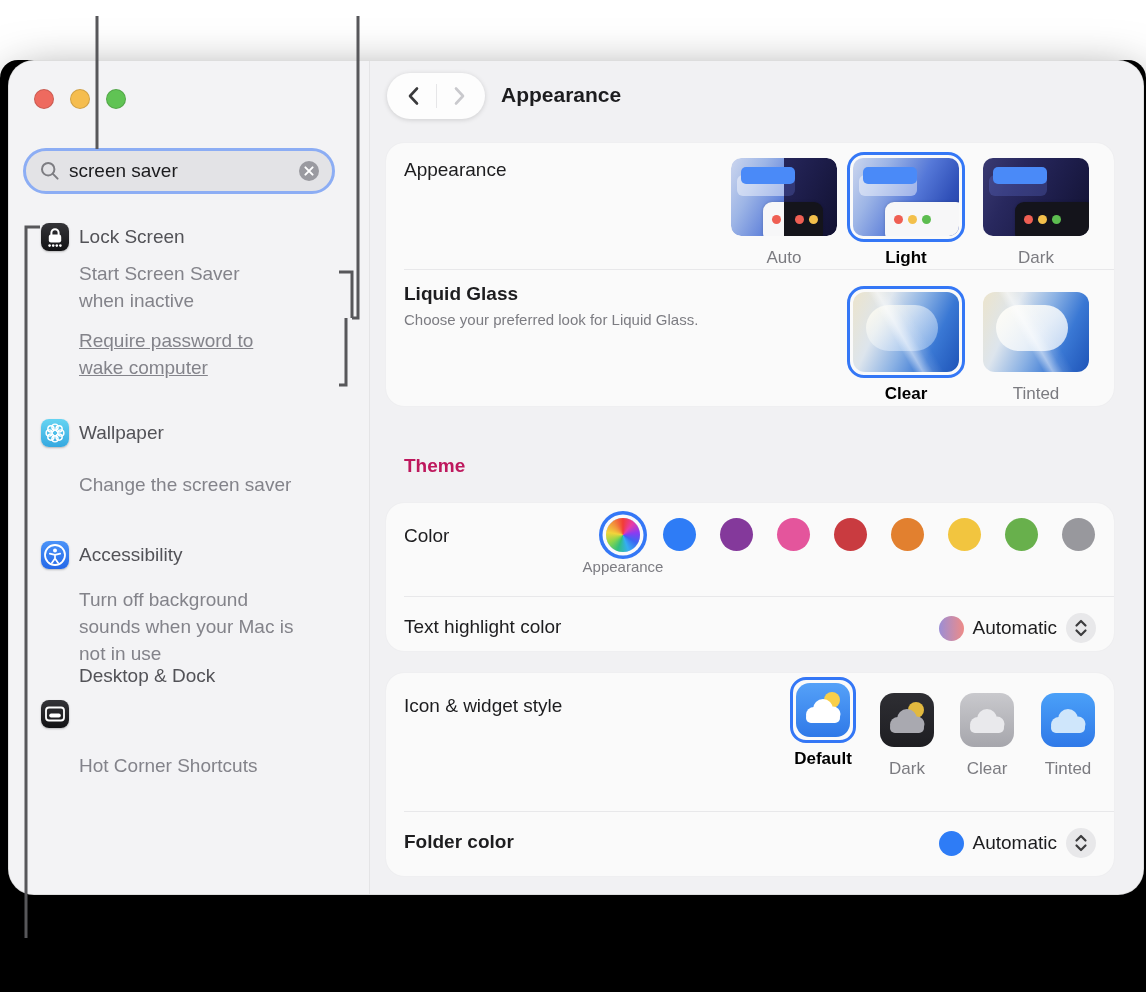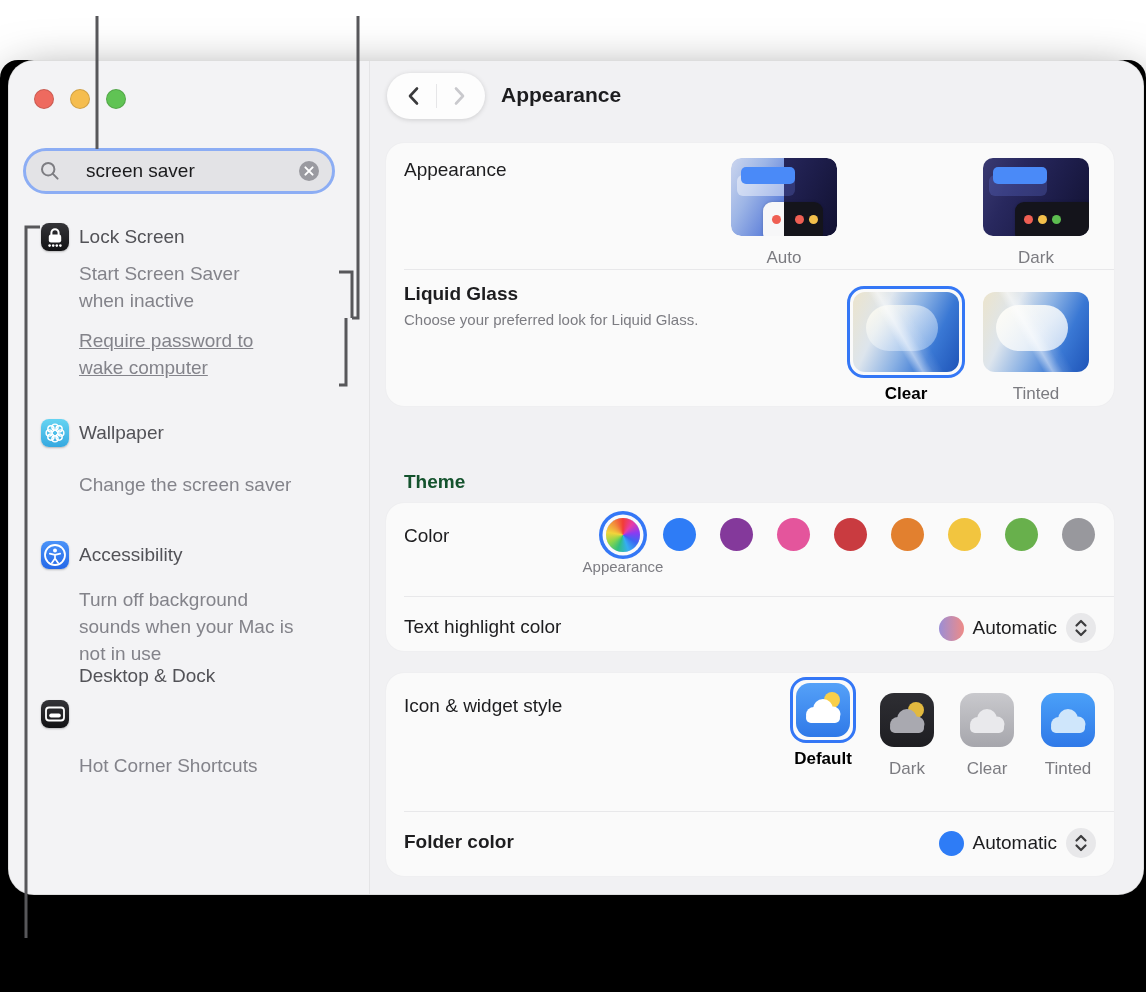--- a/index.html
+++ b/index.html
@@ -29,21 +29,21 @@
   
   .tl{position:absolute;width:18px;height:18px;border-radius:50%;border:0.5px solid rgba(0,0,0,0.15);}
   .tl.red{left:25px;top:28px;background:#ee6a5f;}
   .tl.yellow{left:61px;top:28px;background:#f5bd4f;}
   .tl.green{left:97px;top:28px;background:#60c354;}
 
   
   .search{
     position:absolute;left:14px;top:87px;width:312px;height:46px;border-radius:24px;
     background:#e3e3e6;border:3.5px solid #8cadf4;box-sizing:border-box;
-    display:flex;align-items:center;gap:26px;padding:0 12px 0 14px;
+    display:flex;align-items:center;gap:9px;padding:0 12px 0 14px;
   }
   .search .txt{font-size:19px;color:#1b1b1d;flex:1;}
   .search svg{flex:none;}
 
   
   .sq{
     position:absolute;width:28px;height:28px;border-radius:8px;
     display:flex;align-items:center;justify-content:center;
     box-shadow:0 1px 2px rgba(0,0,0,0.25);
   }
@@ -58,21 +58,21 @@
   }
   .navpill .sep{width:1px;height:24px;background:#e6e6e8;margin:0 8px;}
   .page-title{position:absolute;left:492px;top:22px;font-size:21px;font-weight:bold;color:#1d1d1f;}
 
   
   .card{position:absolute;left:377px;width:728px;background:#fafafa;border-radius:18px;box-shadow:0 0 1.5px rgba(0,0,0,0.06);}
   .card .divider{position:absolute;left:18px;right:0;height:1px;background:#e8e8ea;}
   .row-label{position:absolute;left:18px;font-size:19px;color:#1d1d1f;}
   .row-title{position:absolute;left:18px;font-size:19px;font-weight:bold;color:#1d1d1f;}
   .row-desc{position:absolute;left:18px;font-size:15px;color:#7c7c82;}
-  .section-heading{position:absolute;font-size:19px;font-weight:bold;color:#14532d;margin-top:16px;}
+  .section-heading{position:absolute;font-size:19px;font-weight:bold;color:#be185d;}
 
   
   .opt{position:absolute;}
   .frame{border:3px solid transparent;border-radius:17px;padding:3px;}
   .opt.selected .frame{border-color:#3477f6;}
   .opt-label{text-align:center;margin-top:6px;font-size:17px;color:#7b7b80;}
   .opt.selected .opt-label{color:#000;font-weight:bold;}
 
   
   .scn{position:relative;width:106px;height:78px;border-radius:10px;overflow:hidden;
@@ -243,20 +243,34 @@
               <div class="dot" style="left:52px;background:#ef5f53;"></div>
               <div class="dot" style="left:66px;background:#f3c04b;"></div>
             </div>
           </div>
             </div>
         </div>
       </div>
       <div class="opt-label">Auto</div>
     </div>
 
+    <div class="opt selected" style="left:461px;top:9px;">
+      <div class="frame">
+        <div class="scn">
+          <div class="sheet"></div>
+            <div class="pillbar"></div>
+          <div class="mini-card">
+            <div class="dot" style="left:9px;background:#ef5f53;"></div>
+            <div class="dot" style="left:23px;background:#f3c04b;"></div>
+            <div class="dot" style="left:37px;background:#5dbd50;"></div>
+          </div>
+        </div>
+      </div>
+      <div class="opt-label">Light</div>
+    </div>
 
     <div class="opt" style="left:591px;top:9px;">
       <div class="frame">
         <div class="scn dark">
           <div class="sheet"></div>
             <div class="pillbar"></div>
           <div class="mini-card">
             <div class="dot" style="left:9px;background:#ef5f53;"></div>
             <div class="dot" style="left:23px;background:#f3c04b;"></div>
             <div class="dot" style="left:37px;background:#5dbd50;"></div>

